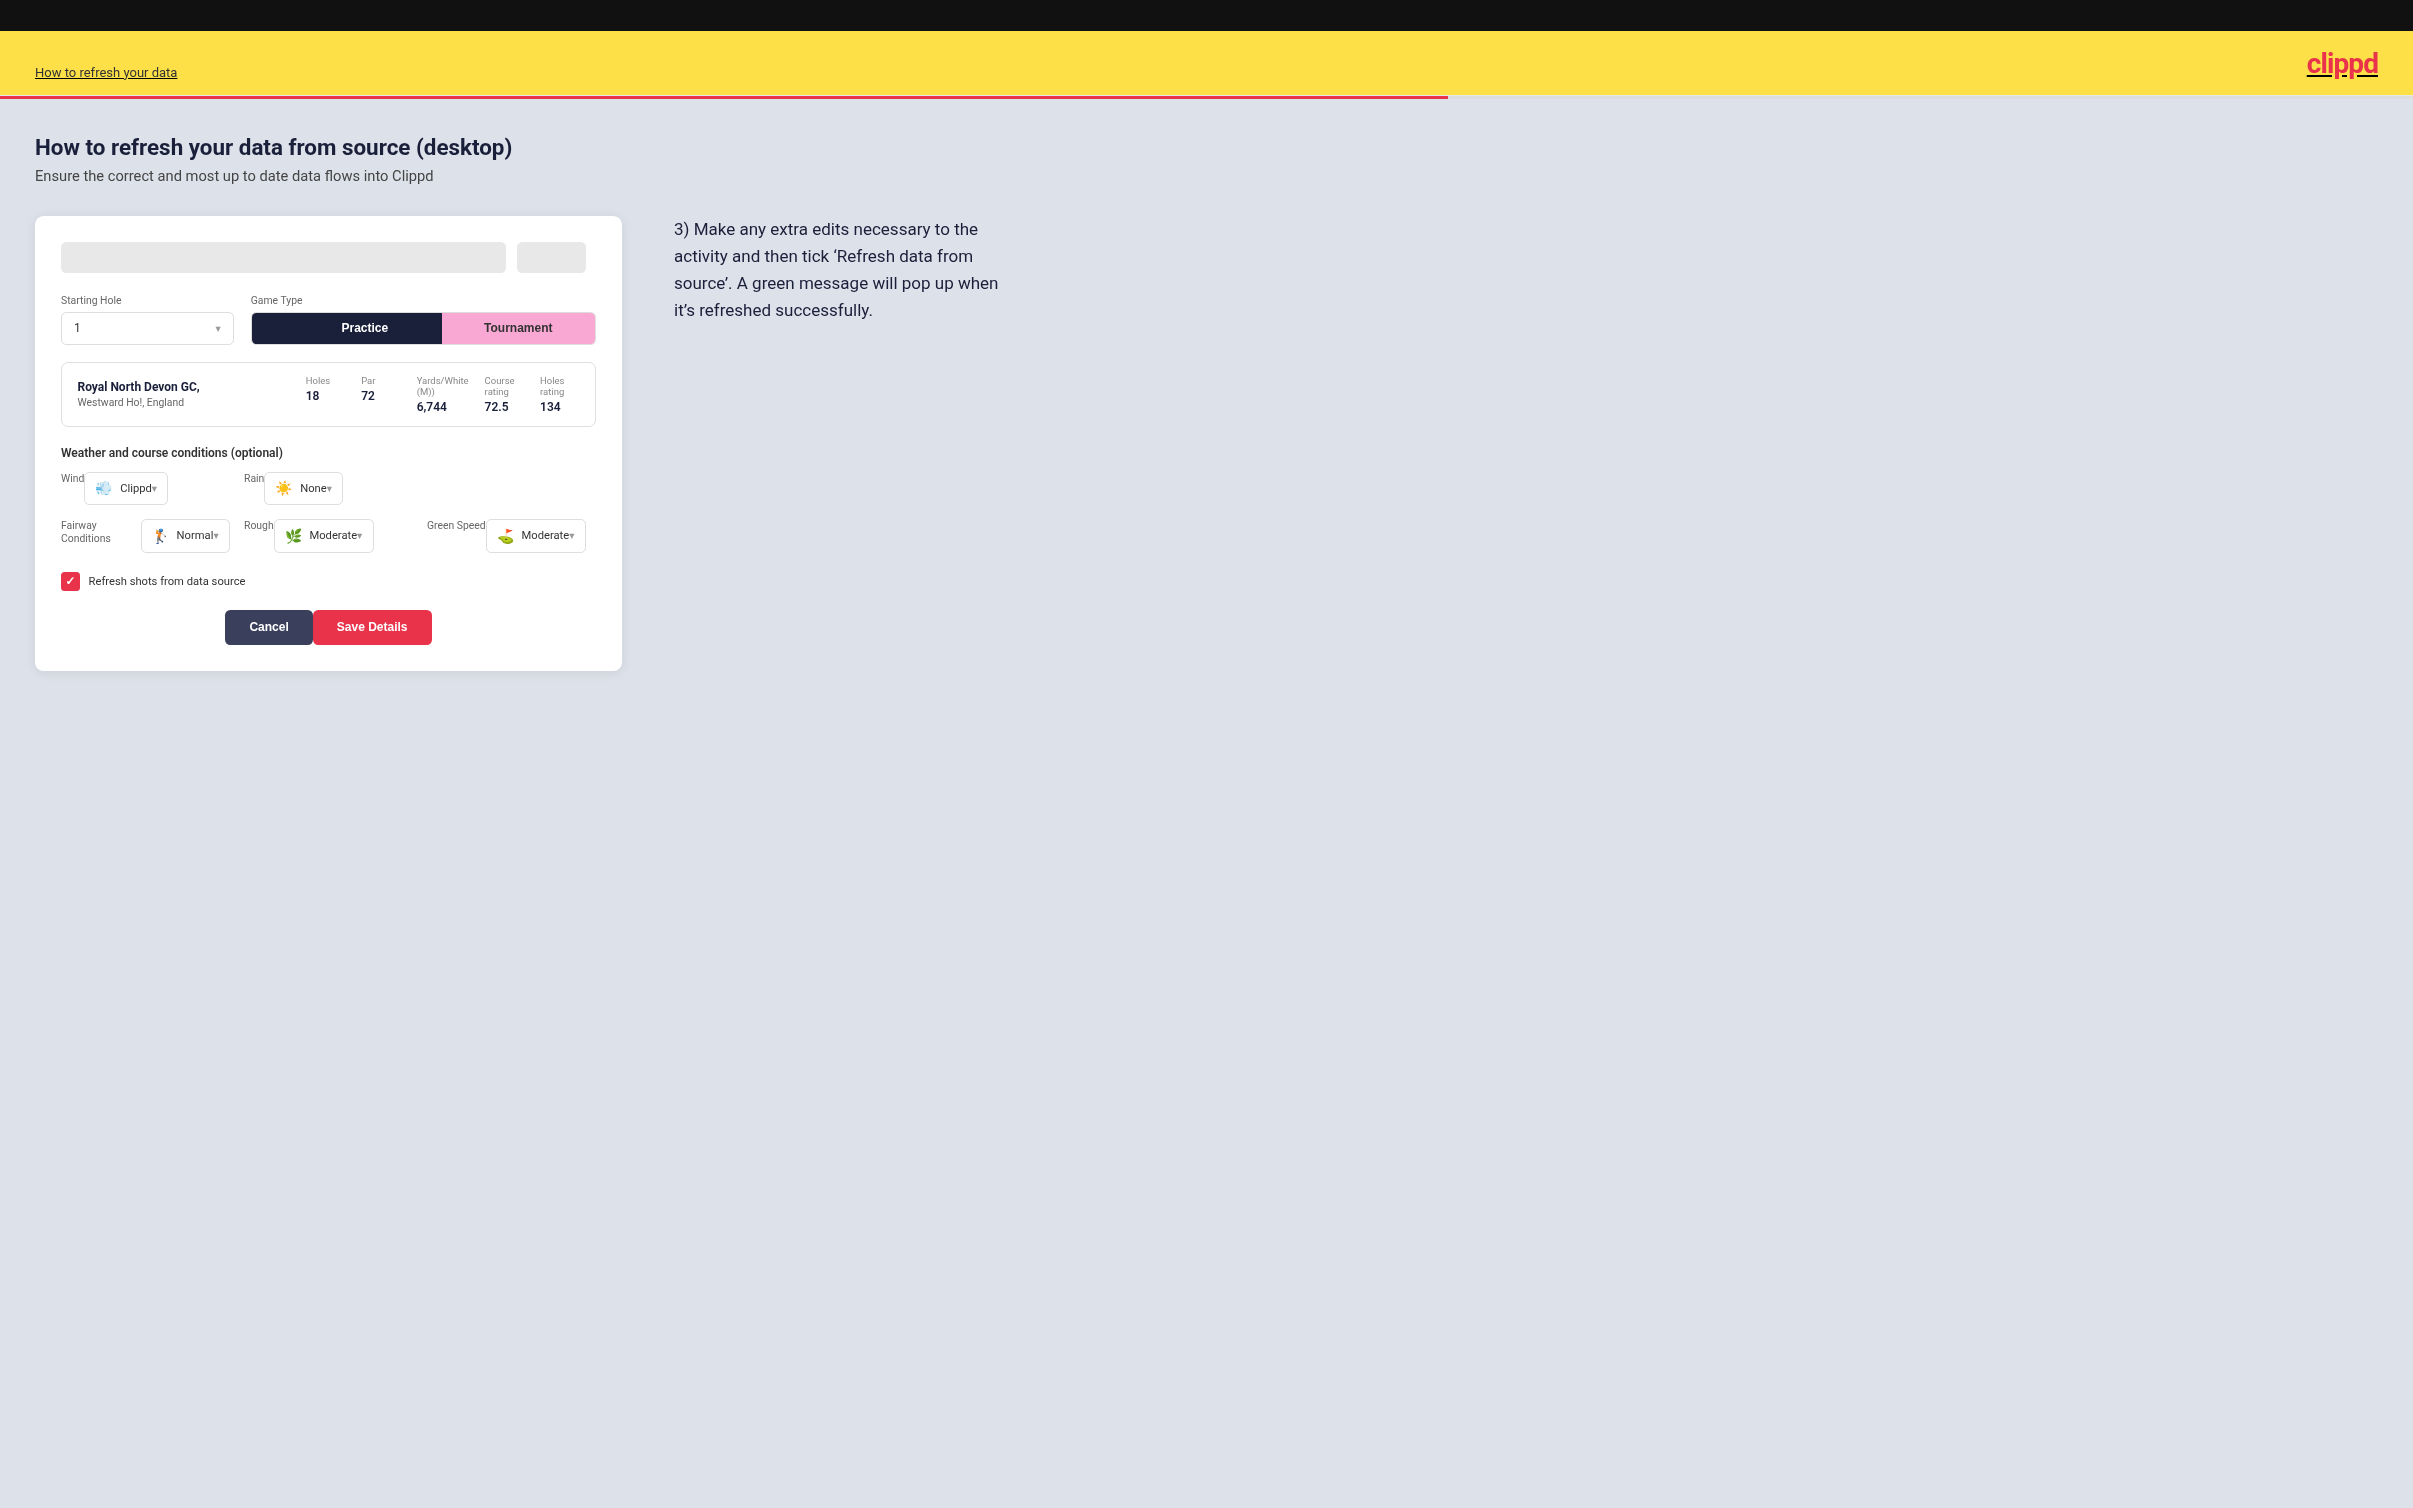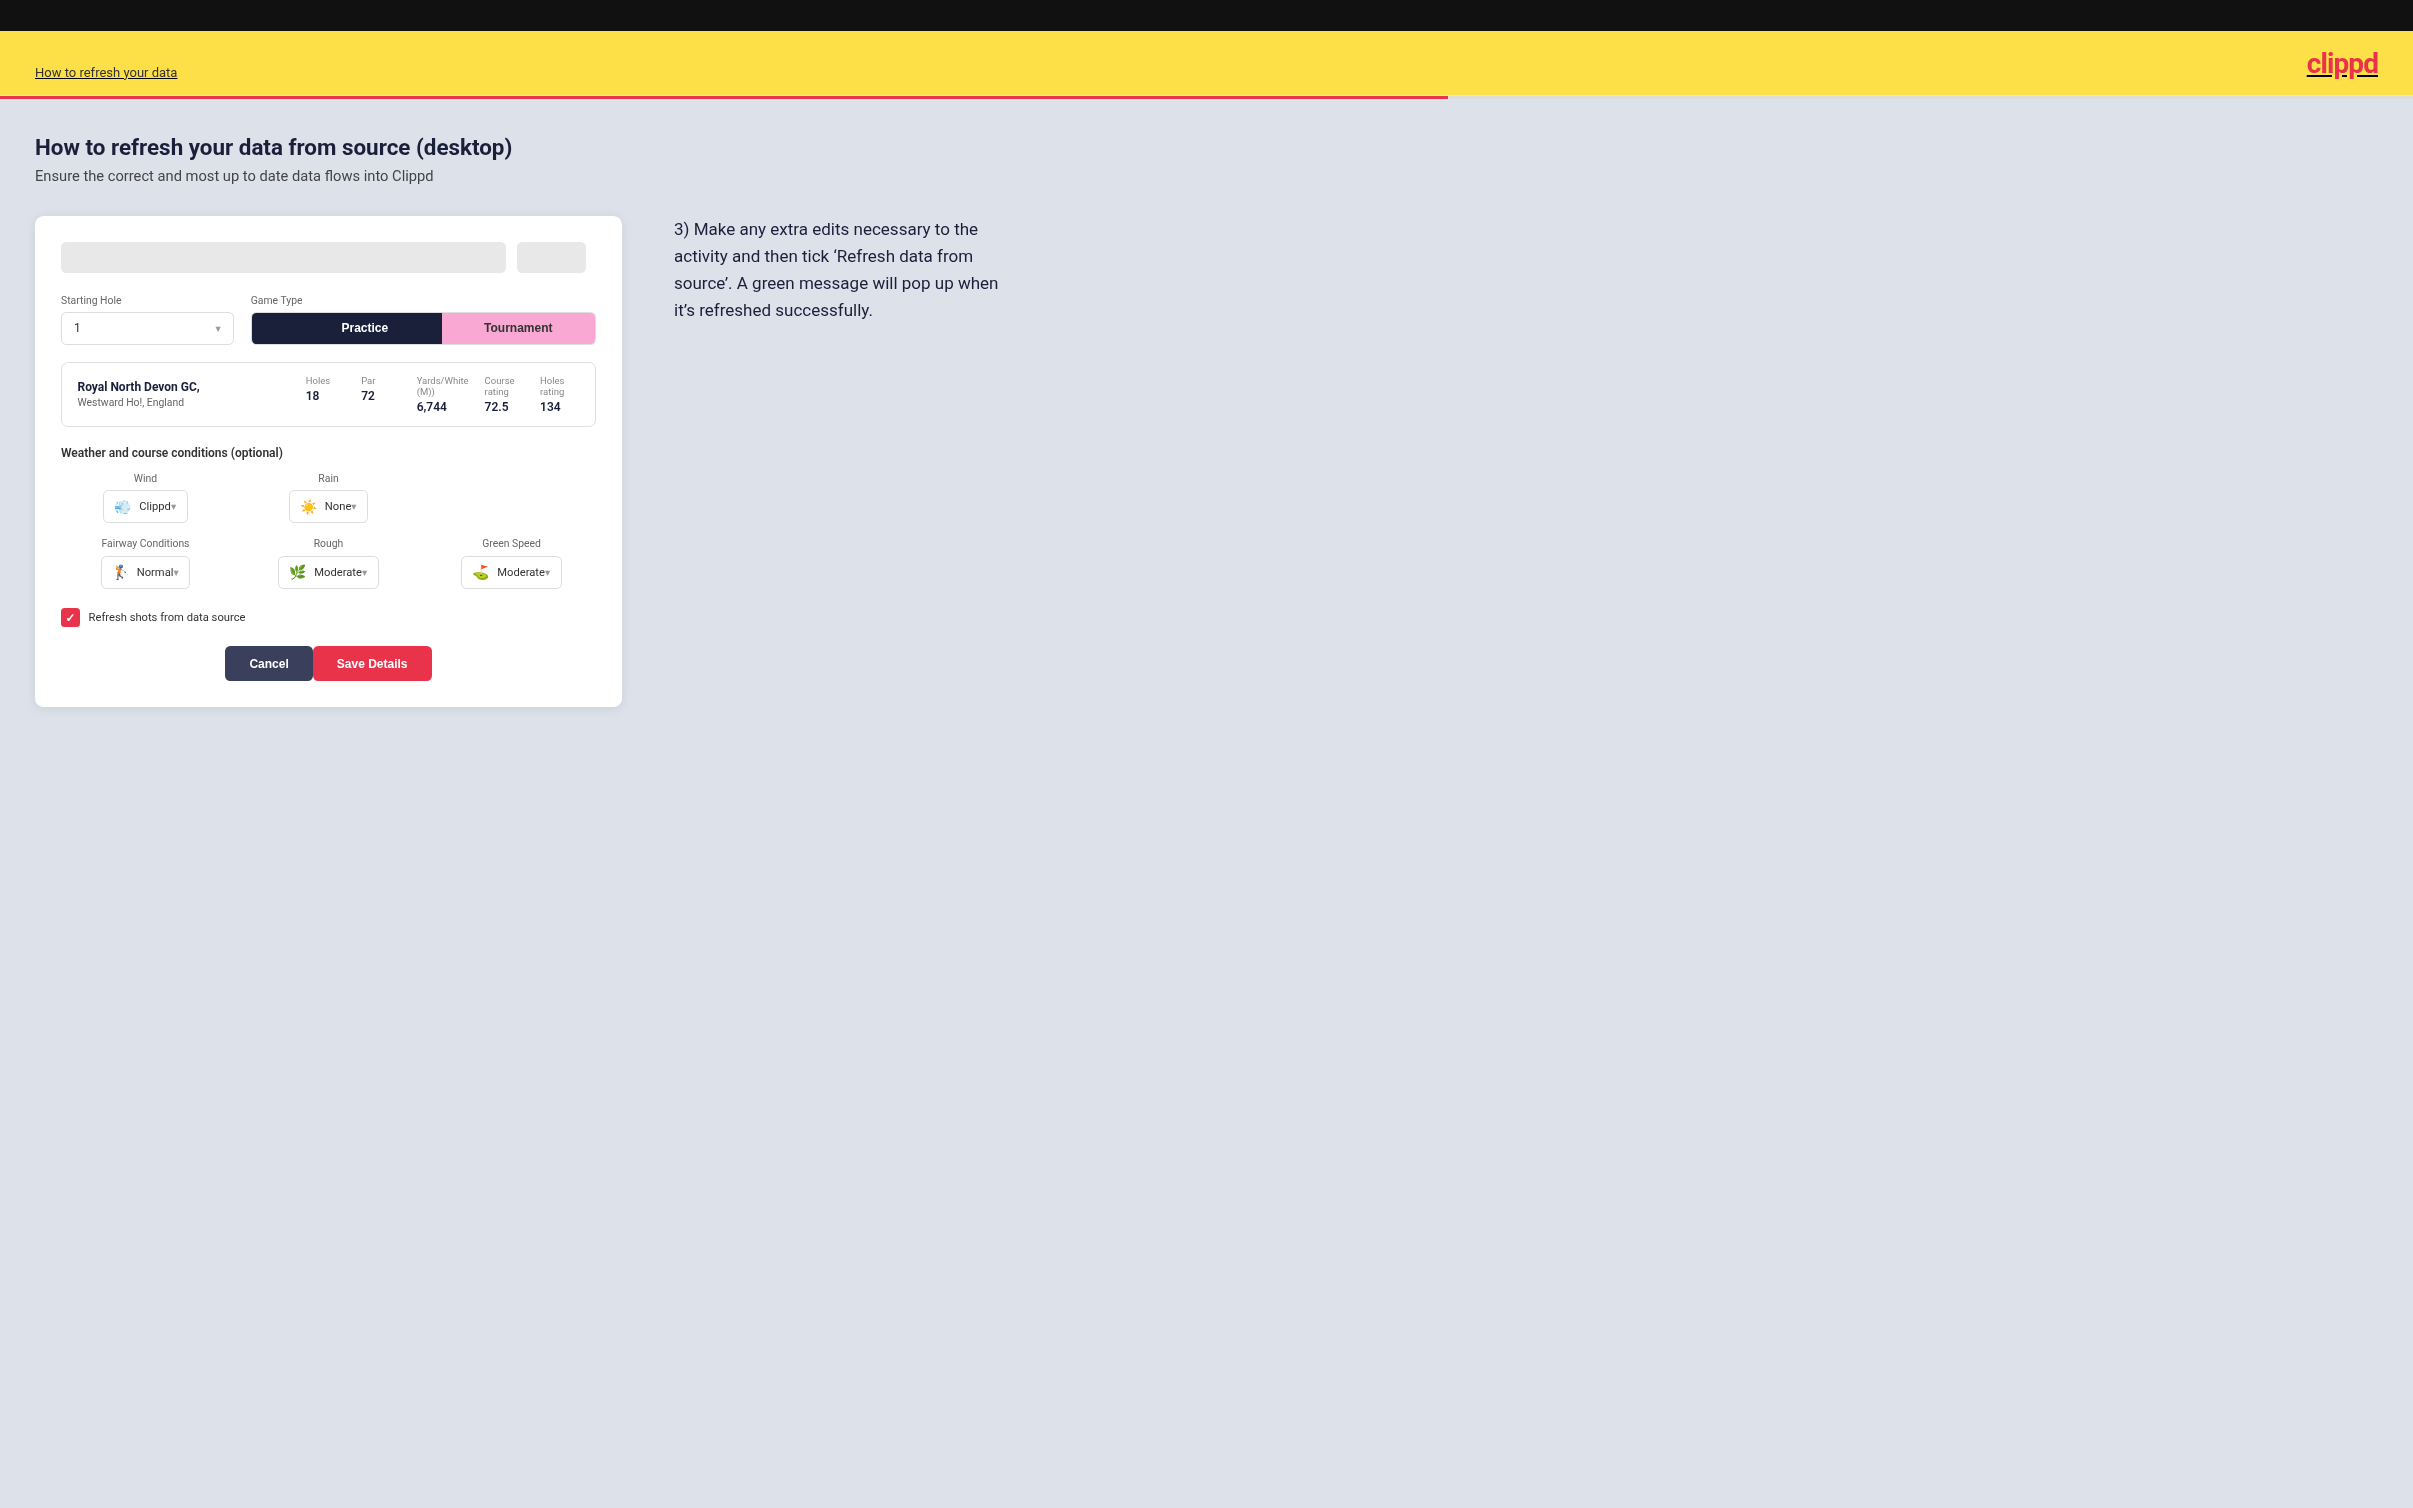--- a/index.html
+++ b/index.html
@@ -181,22 +181,20 @@
       margin-bottom: 12px;
     }
     .conditions-row {
       display: flex;
       gap: 14px;
       margin-bottom: 14px;
     }
     .conditions-group {
       flex: 1;
       display: flex;
-      flex-direction: column;
-      align-items: center;
     }
     .conditions-label {
       font-size: 10.4px;
       color: #666;
       margin-bottom: 5.2px;
     }
     .conditions-select {
       border: 0.9px solid #ddd;
       border-radius: 5.2px;
       padding: 7.8px 10.4px;

